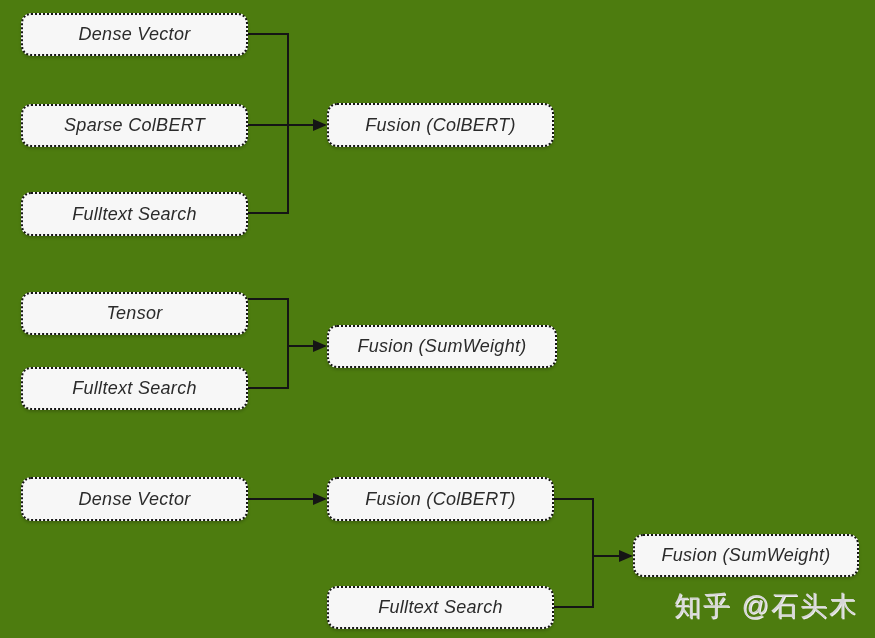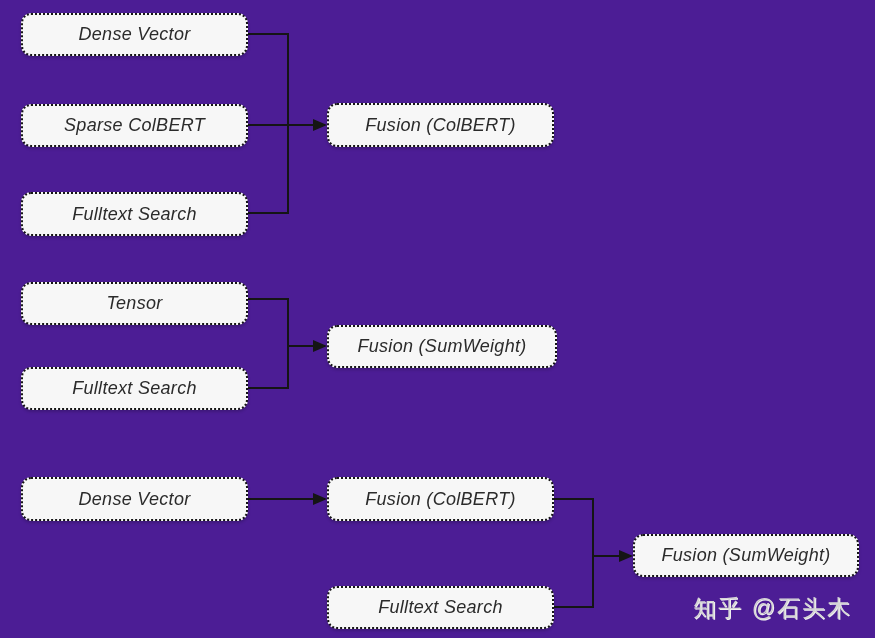--- a/index.html
+++ b/index.html
@@ -5,21 +5,21 @@
   html, body {
     margin: 0;
     padding: 0;
     background: #ffffff;
     font-family: "Liberation Sans", sans-serif;
   }
   .canvas {
     position: relative;
     width: 875px;
     height: 638px;
-    background: #4c1d95;
+    background: #4d7c0f;
     overflow: hidden;
   }
   .edges-svg {
     position: absolute;
     left: 0;
     top: 0;
     width: 875px;
     height: 638px;
     pointer-events: none;
   }
@@ -36,23 +36,23 @@
   }
   .node-label {
     font-style: italic;
     font-size: 18px;
     letter-spacing: 0.3px;
     color: #2b2b2b;
     white-space: nowrap;
   }
   .watermark {
     position: absolute;
-    right: 23px;
+    right: 17px;
     bottom: 14px;
-    font-size: 23px;
+    font-size: 27px;
     letter-spacing: 2px;
     color: #d6d6d6;
     text-shadow: 1px 1px 0 #efefef;
     user-select: none;
   }
 </style>
 </head>
 <body>
 
 <div class="canvas">
@@ -79,21 +79,21 @@
       </div>
       <div class="node" style="left: 21px; top: 104px; width: 227px; height: 43px; background: rgb(247, 247, 247); border-color: rgb(21, 21, 21);">
         <span class="node-label" style="color: rgb(43, 43, 43);">Sparse ColBERT</span>
       </div>
       <div class="node" style="left: 21px; top: 192px; width: 227px; height: 44px; background: rgb(247, 247, 247); border-color: rgb(21, 21, 21);">
         <span class="node-label" style="color: rgb(43, 43, 43);">Fulltext Search</span>
       </div>
       <div class="node" style="left: 327px; top: 103px; width: 227px; height: 44px; background: rgb(247, 247, 247); border-color: rgb(21, 21, 21);">
         <span class="node-label" style="color: rgb(43, 43, 43);">Fusion (ColBERT)</span>
       </div>
-      <div class="node" style="left: 21px; top: 282px; width: 227px; height: 43px; background: rgb(247, 247, 247); border-color: rgb(21, 21, 21);">
+      <div class="node" style="left: 21px; top: 292px; width: 227px; height: 43px; background: rgb(247, 247, 247); border-color: rgb(21, 21, 21);">
         <span class="node-label" style="color: rgb(43, 43, 43);">Tensor</span>
       </div>
       <div class="node" style="left: 21px; top: 367px; width: 227px; height: 43px; background: rgb(247, 247, 247); border-color: rgb(21, 21, 21);">
         <span class="node-label" style="color: rgb(43, 43, 43);">Fulltext Search</span>
       </div>
       <div class="node" style="left: 327px; top: 325px; width: 230px; height: 43px; background: rgb(247, 247, 247); border-color: rgb(21, 21, 21);">
         <span class="node-label" style="color: rgb(43, 43, 43);">Fusion (SumWeight)</span>
       </div>
       <div class="node" style="left: 21px; top: 477px; width: 227px; height: 44px; background: rgb(247, 247, 247); border-color: rgb(21, 21, 21);">
         <span class="node-label" style="color: rgb(43, 43, 43);">Dense Vector</span>

